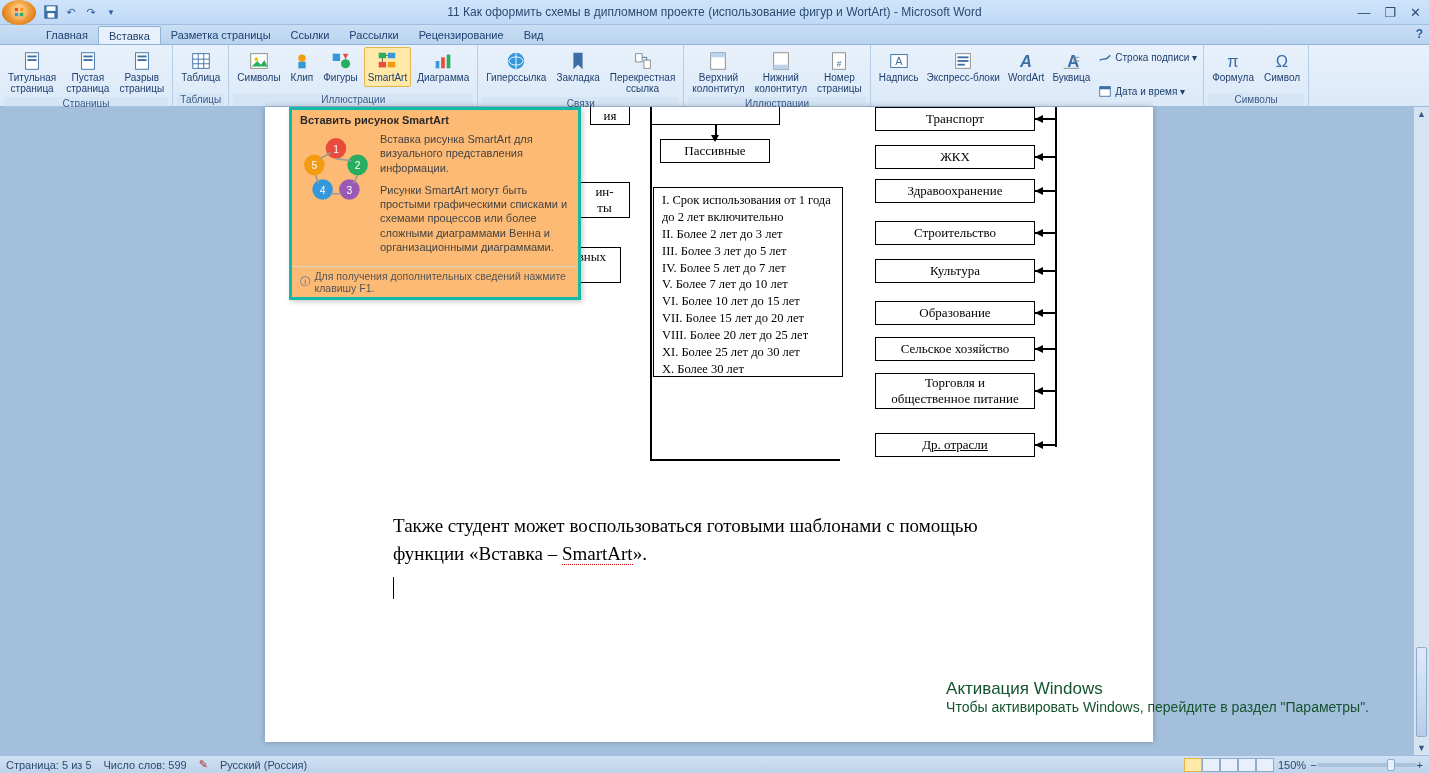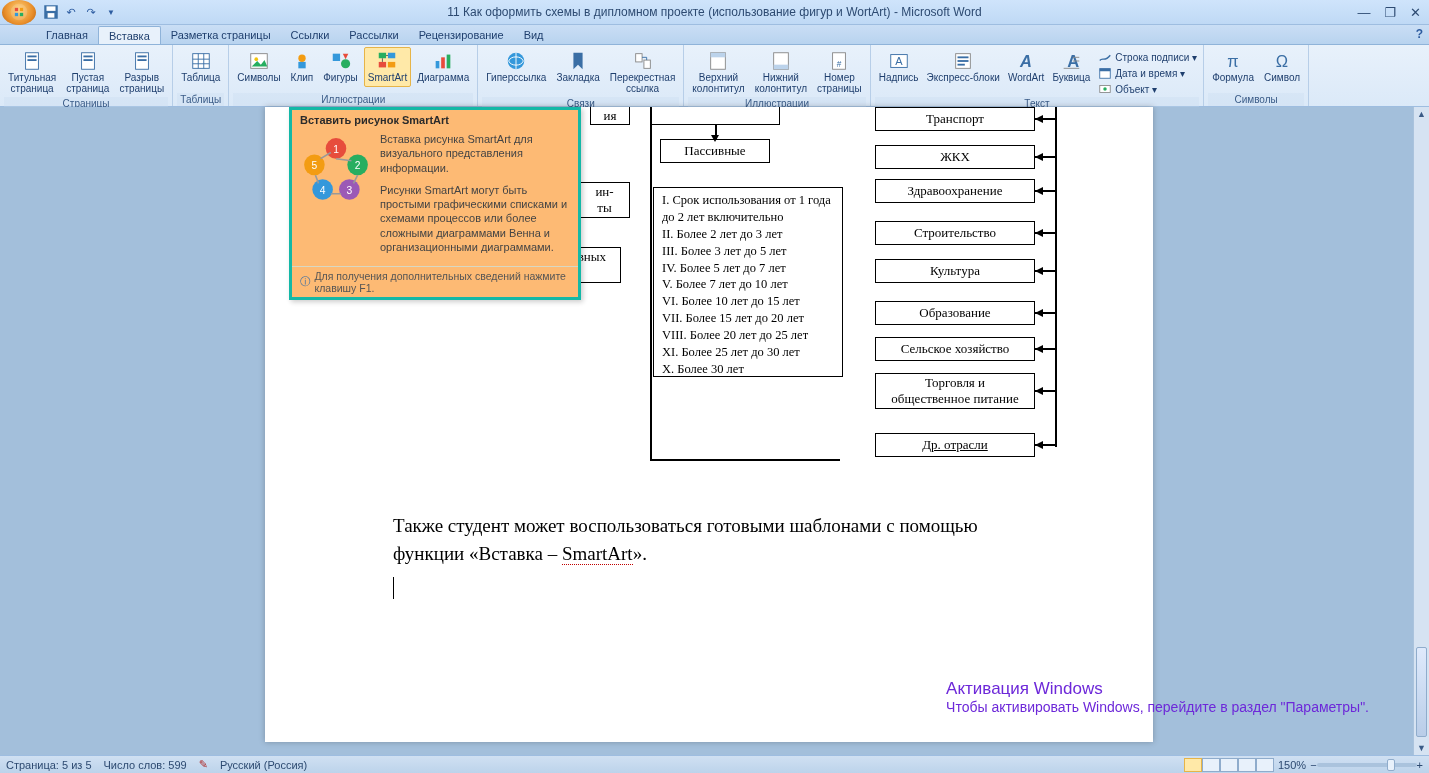--- a/index.html
+++ b/index.html
@@ -19,21 +19,21 @@
 .help-icon{position:absolute; right:6px; top:2px; color:#2d5ca0; font-weight:bold; cursor:pointer; font-size:12px;}
 
 .ribbon { height:62px; background:linear-gradient(#e8f1fb,#dbe9f8); display:flex; border-bottom:1px solid #9ebde0;}
 .group { display:flex; flex-direction:column; justify-content:space-between; border-right:1px solid #b7cee8; padding:2px 4px 0;}
 .group-btns { display:flex; align-items:flex-start; gap:2px; flex:1;}
 .group-label { text-align:center; font-size:10px; color:#3a5b87; padding:1px 0; background:rgba(200,220,240,.3);}
 .btn { display:flex; flex-direction:column; align-items:center; justify-content:flex-start; padding:2px 3px; cursor:pointer; text-align:center; color:#1f3f6e; font-size:10px; line-height:1.05; border:1px solid transparent; border-radius:2px;}
 .btn.hl{background:#ffe9a8; border-color:#e6b448;}
 .btn .ic { width:22px; height:22px; margin-bottom:1px; display:flex; align-items:center; justify-content:center;}
 .btn .ic svg{width:22px;height:22px;}
-.txtgroup { display:flex; flex-direction:column; gap:0; font-size:10px; color:#1f3f6e; padding-top:2px; white-space:nowrap;}
+.txtgroup { display:flex; flex-direction:column; gap:18px; font-size:10px; color:#1f3f6e; padding-top:2px; white-space:nowrap;}
 .txtgroup div{display:flex;align-items:center;gap:3px;cursor:pointer;padding:1px 2px;}
 .txtgroup .ic2{width:14px;height:14px;display:inline-flex;align-items:center;justify-content:center;}
 
 .doc-area{position:absolute; top:107px; left:0; right:0; bottom:18px; background:#a3bfdb;}
 .page{position:absolute; left:265px; top:0; width:888px; height:635px; background:#fff; box-shadow:0 0 6px rgba(0,0,0,.25);}
 .vscroll{position:absolute; right:0; top:0; bottom:0; width:16px; background:#d6e3f2; border-left:1px solid #aac3dd;}
 .vscroll .thumb{position:absolute; left:2px; right:2px; top:540px; height:90px; background:linear-gradient(#dfeafc,#b9cde8); border:1px solid #8faccc; border-radius:2px;}
 .vscroll .arrow{position:absolute; left:0; right:0; height:14px; display:flex; align-items:center; justify-content:center; color:#3a5b87; font-size:9px; cursor:pointer;}
 
 .tooltip{position:absolute; left:289px; top:107px; width:292px; background:#fdba74; border:3px solid #14b8a6; box-shadow:2px 2px 5px rgba(0,0,0,.2); font-size:11px; z-index:5;}
@@ -54,21 +54,21 @@
 .para .wavy{border-bottom:1.5px dotted #c00000;}
 .cursor{position:absolute; left:128px; top:470px; width:1px; height:22px; background:#000;}
 
 .statusbar{position:absolute; left:0; right:0; bottom:0; height:18px; background:linear-gradient(#d0e0f2,#bcd3eb); border-top:1px solid #9ebde0; display:flex; align-items:center; font-size:11px; color:#2d4a71; padding:0 6px; gap:12px;}
 .statusbar .right{margin-left:auto; display:flex; align-items:center; }
 .view-btn{width:18px;height:14px;border:1px solid #8faccc;background:#e8f1fb;cursor:pointer;}
 .view-btn.active{background:#ffe9a8;border-color:#e6b448;}
 .zoom-slider{width:100px;height:4px;background:#aac3dd;position:relative;border-radius:2px;}
 .zoom-slider .zt{position:absolute;width:8px;height:12px;background:#e8f1fb;border:1px solid #8faccc;top:-4px;left:70px;border-radius:2px;}
 
-.watermark{position:absolute; right:60px; bottom:40px; text-align:left; color:#6d28d9; font-size:14px; z-index:3;}
+.watermark{position:absolute; right:60px; bottom:40px; text-align:left; color:#14532d; font-size:14px; z-index:3;}
 .watermark .w1{font-size:17px;}
 </style>
 </head>
 <body>
 
 <div class="titlebar">
   <div class="office-btn">
     <svg viewBox="0 0 24 24">
         <circle cx="12" cy="12" r="10" fill="#fff" opacity=".15"></circle>
         <rect x="7" y="7" width="4" height="4" fill="#e74c3c"></rect>

